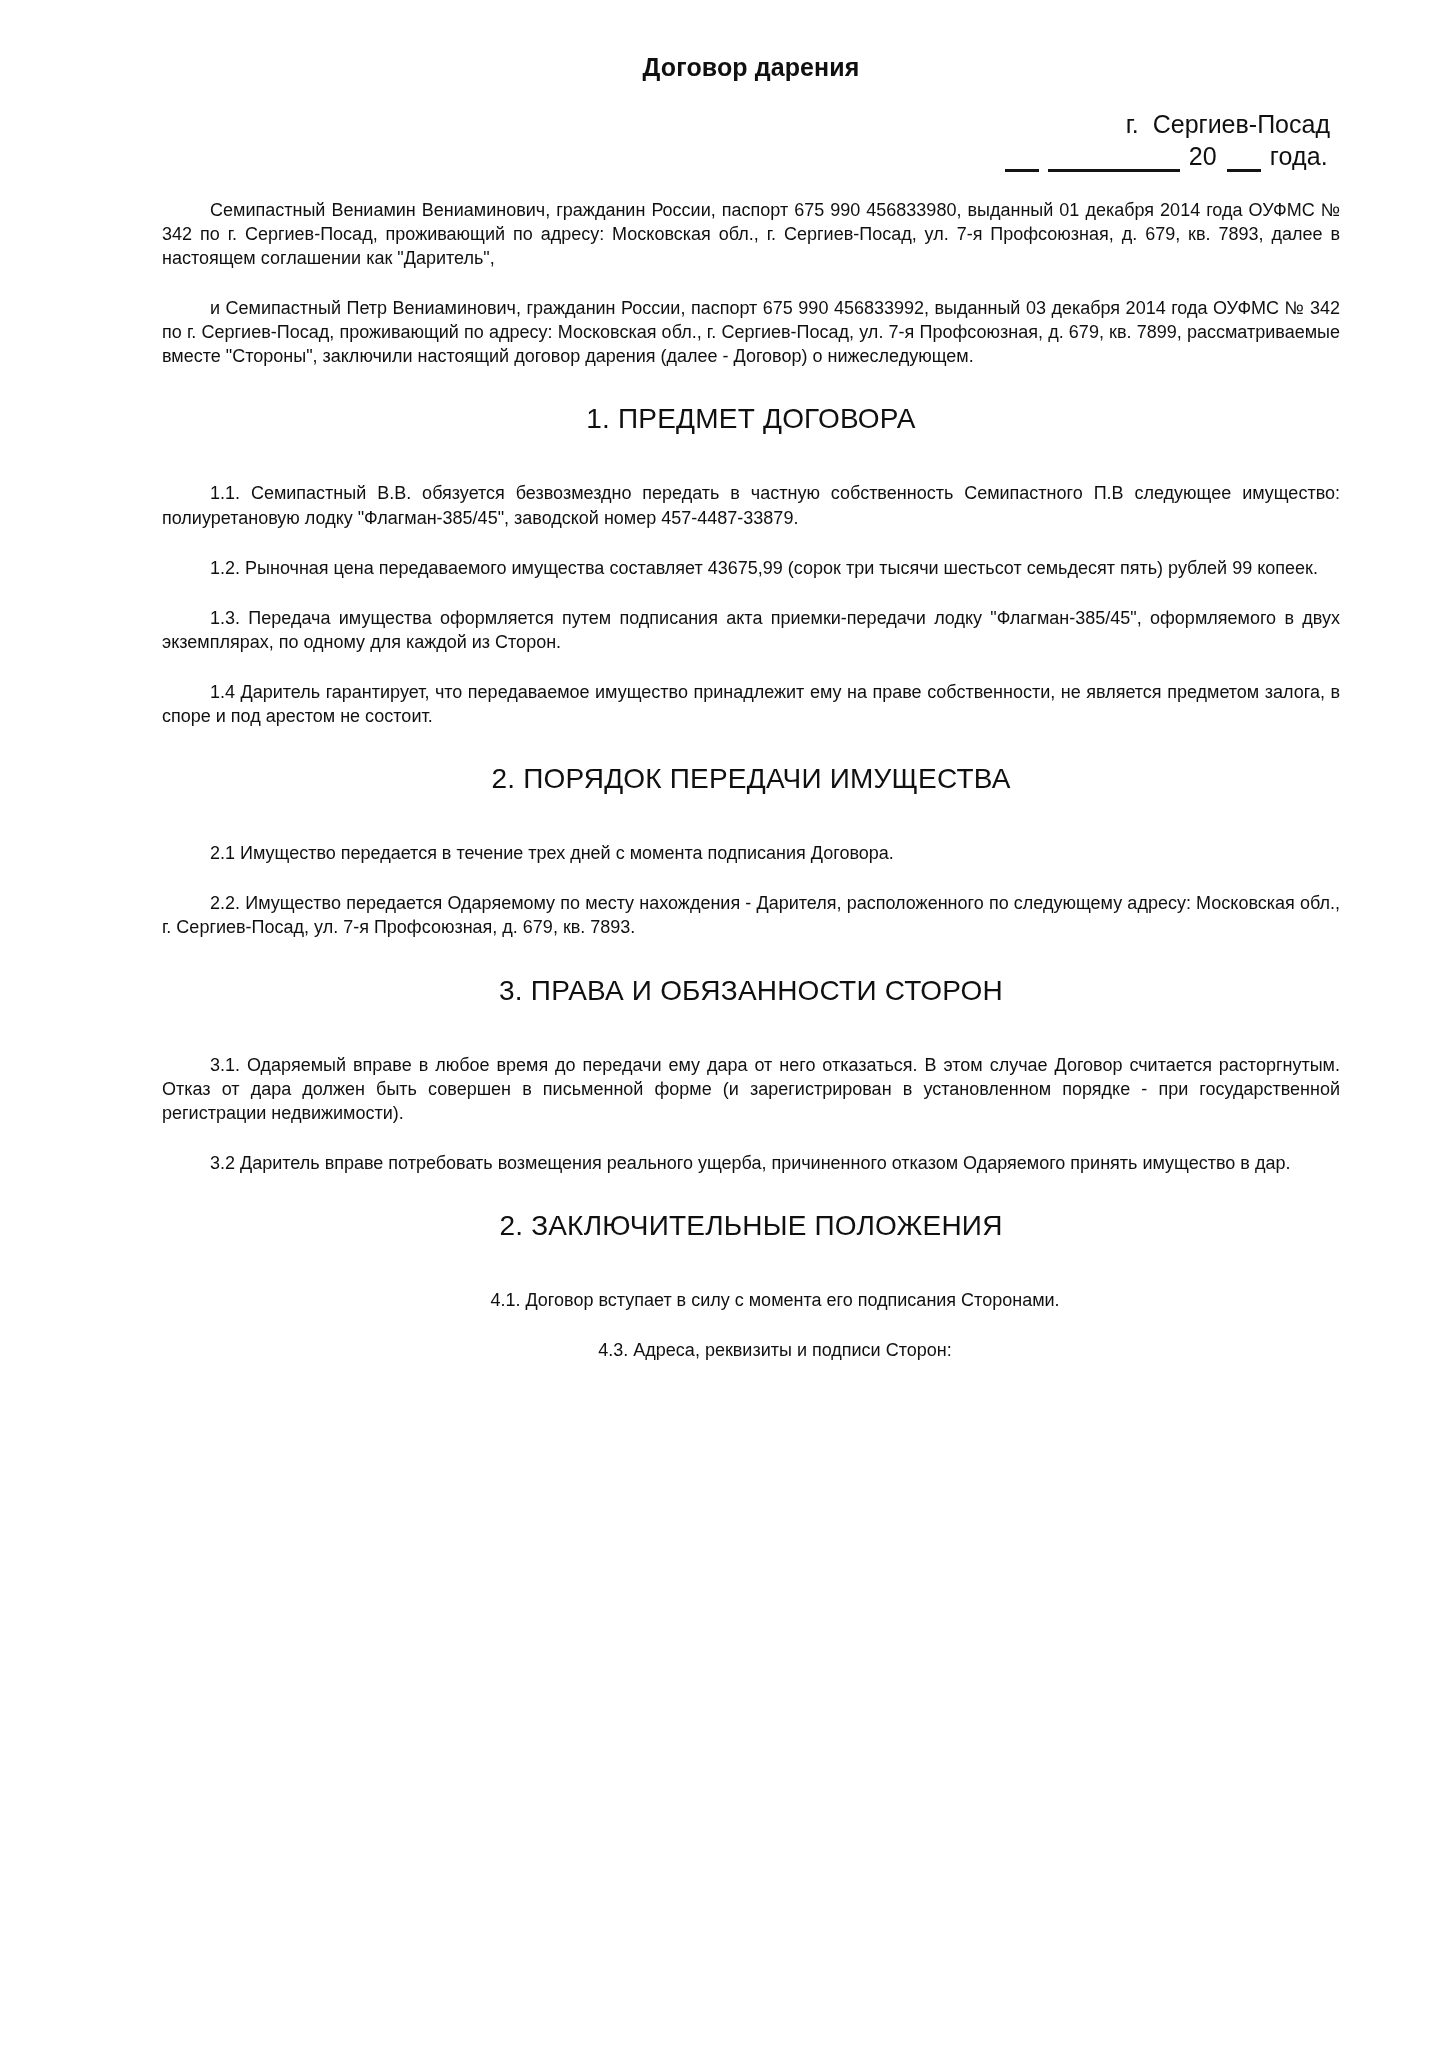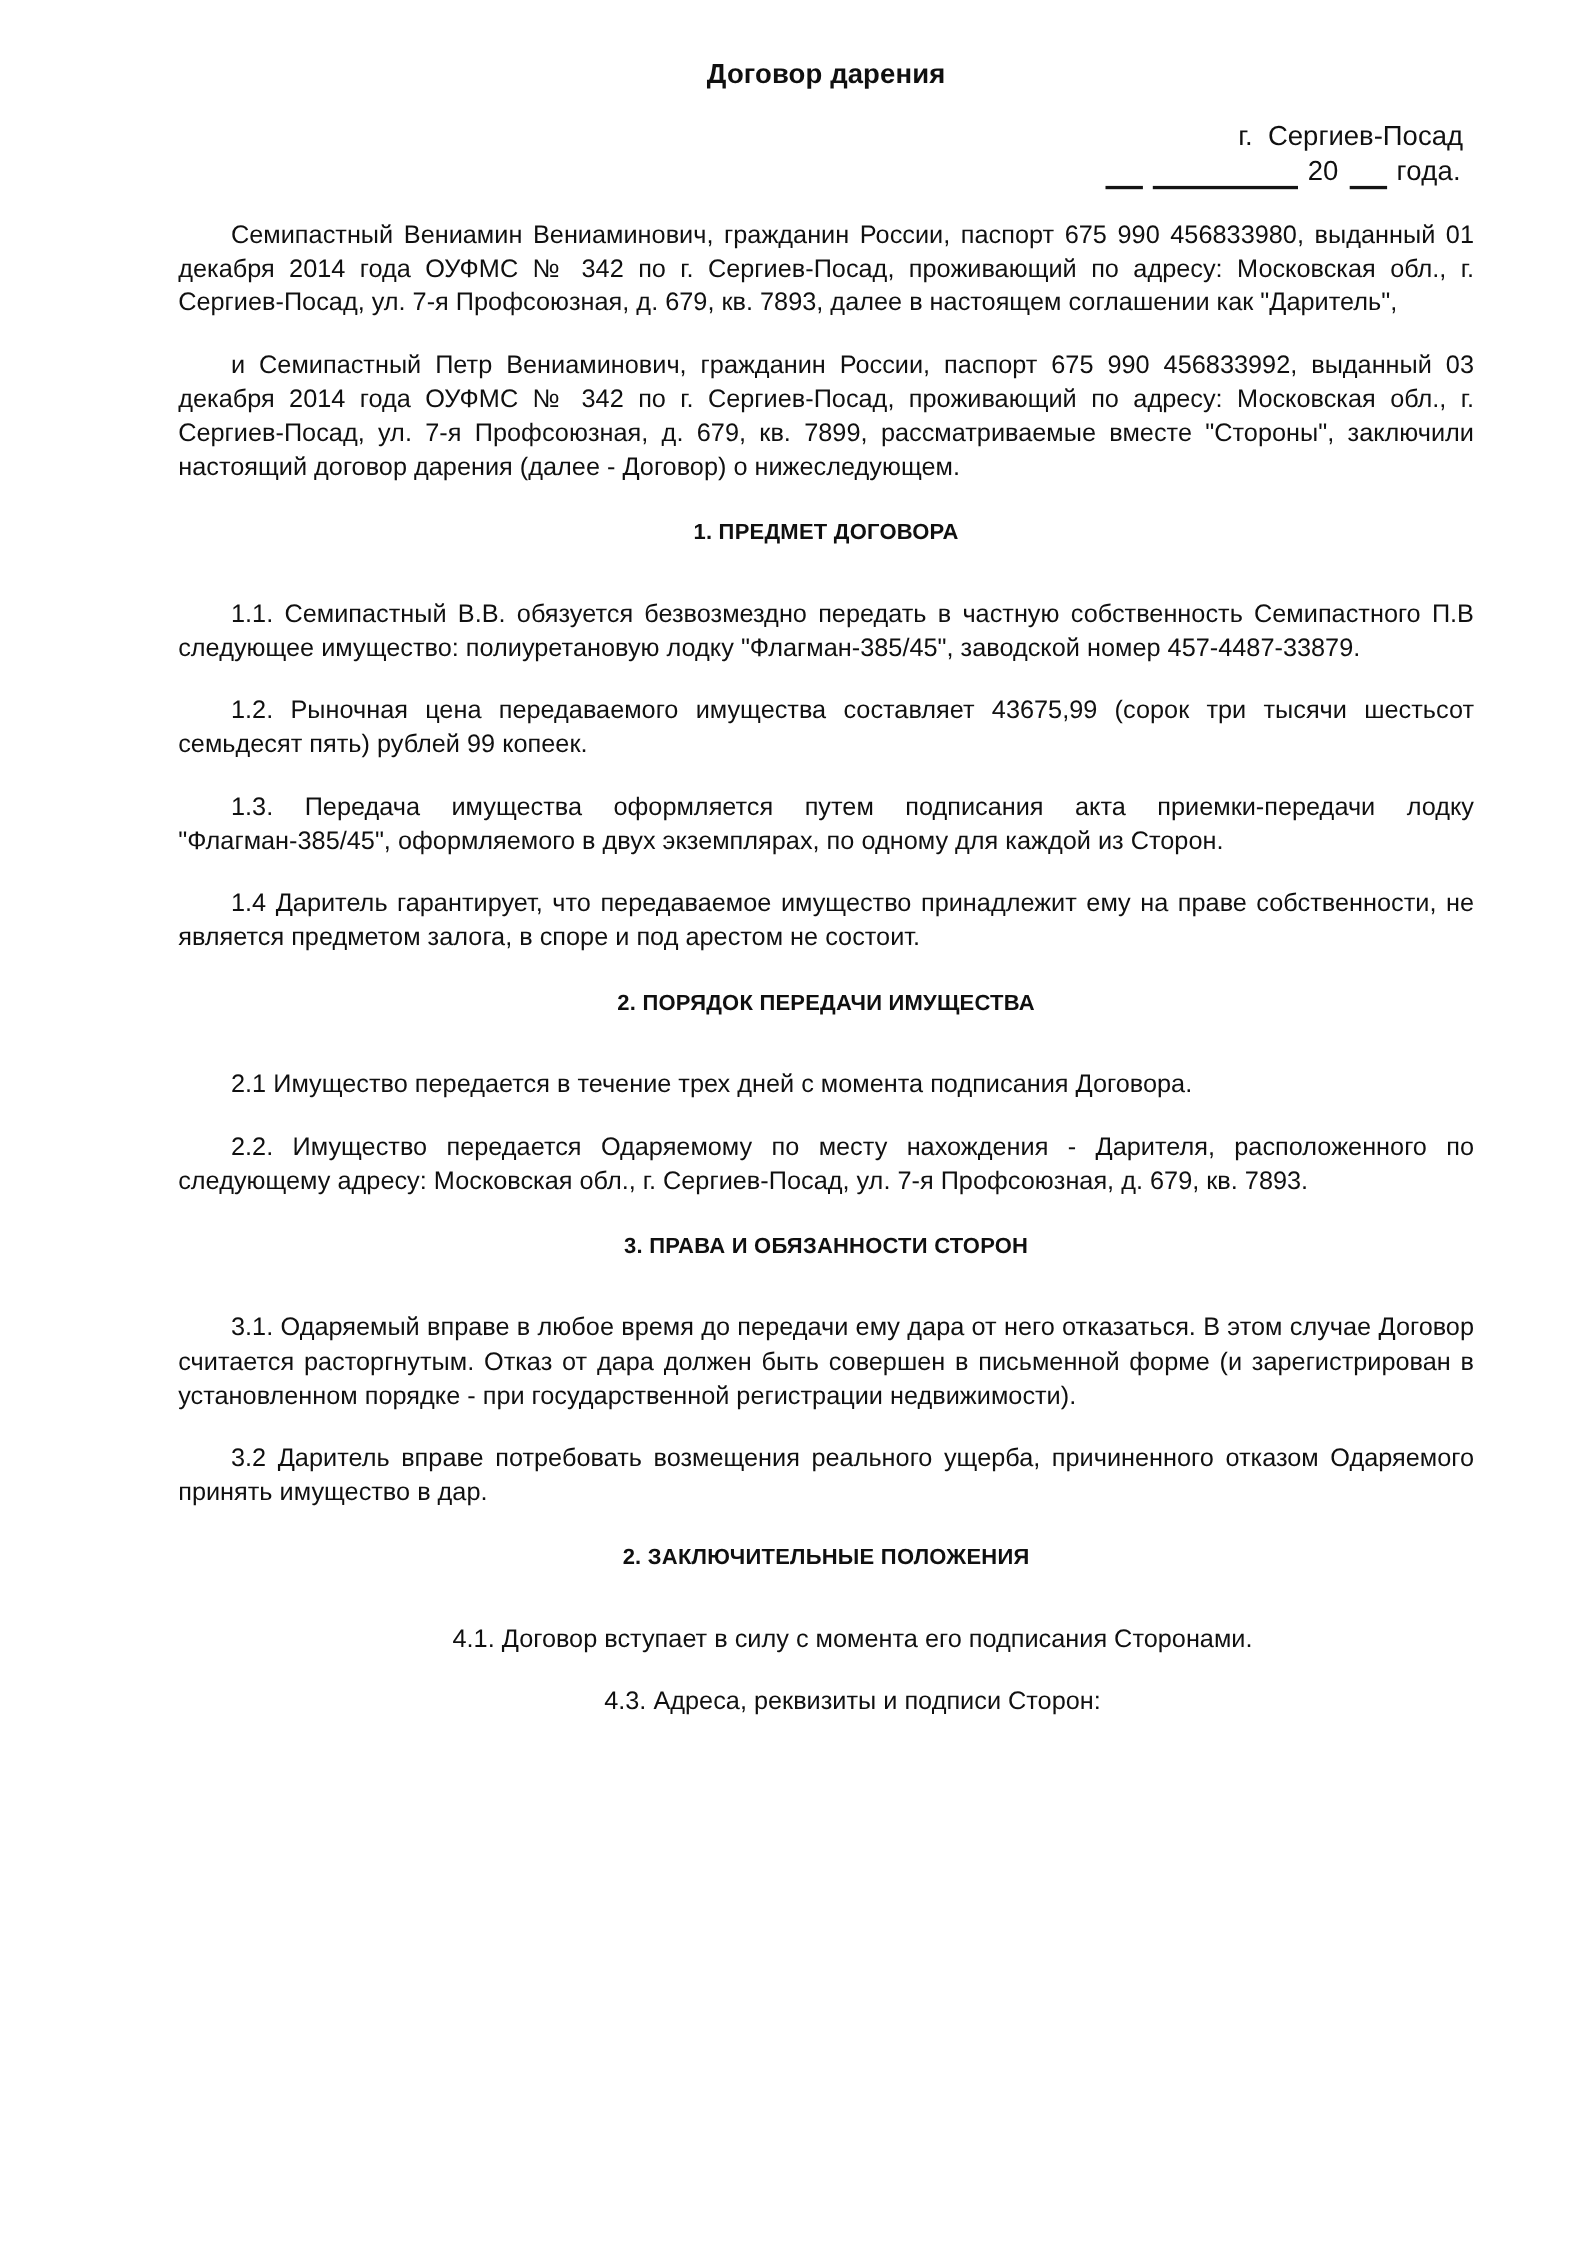--- a/index.html
+++ b/index.html
@@ -79,33 +79,33 @@
     border-bottom: 3px solid #141414;
     height: 20px;
     margin-left: 1px;
   }
 
   .year-label {
     letter-spacing: 0.2px;
   }
 
   p.para {
-    font-size: 23px;
+    font-size: 18px;
     line-height: 1.34;
     text-align: justify;
     text-justify: inter-word;
     text-indent: 48px;
     margin: 26px 0 0 0;
     hyphens: none;
   }
 
   h2.section-heading {
     text-align: center;
-    font-size: 20px;
-    font-weight: bold;
+    font-size: 28px;
+    font-weight: normal;
     line-height: 1.25;
     margin: 33px 0 0 0;
     letter-spacing: 0.2px;
   }
 
   p.para.no-justify {
     text-align: center;
   }
 
   p.para.first-after-heading {

